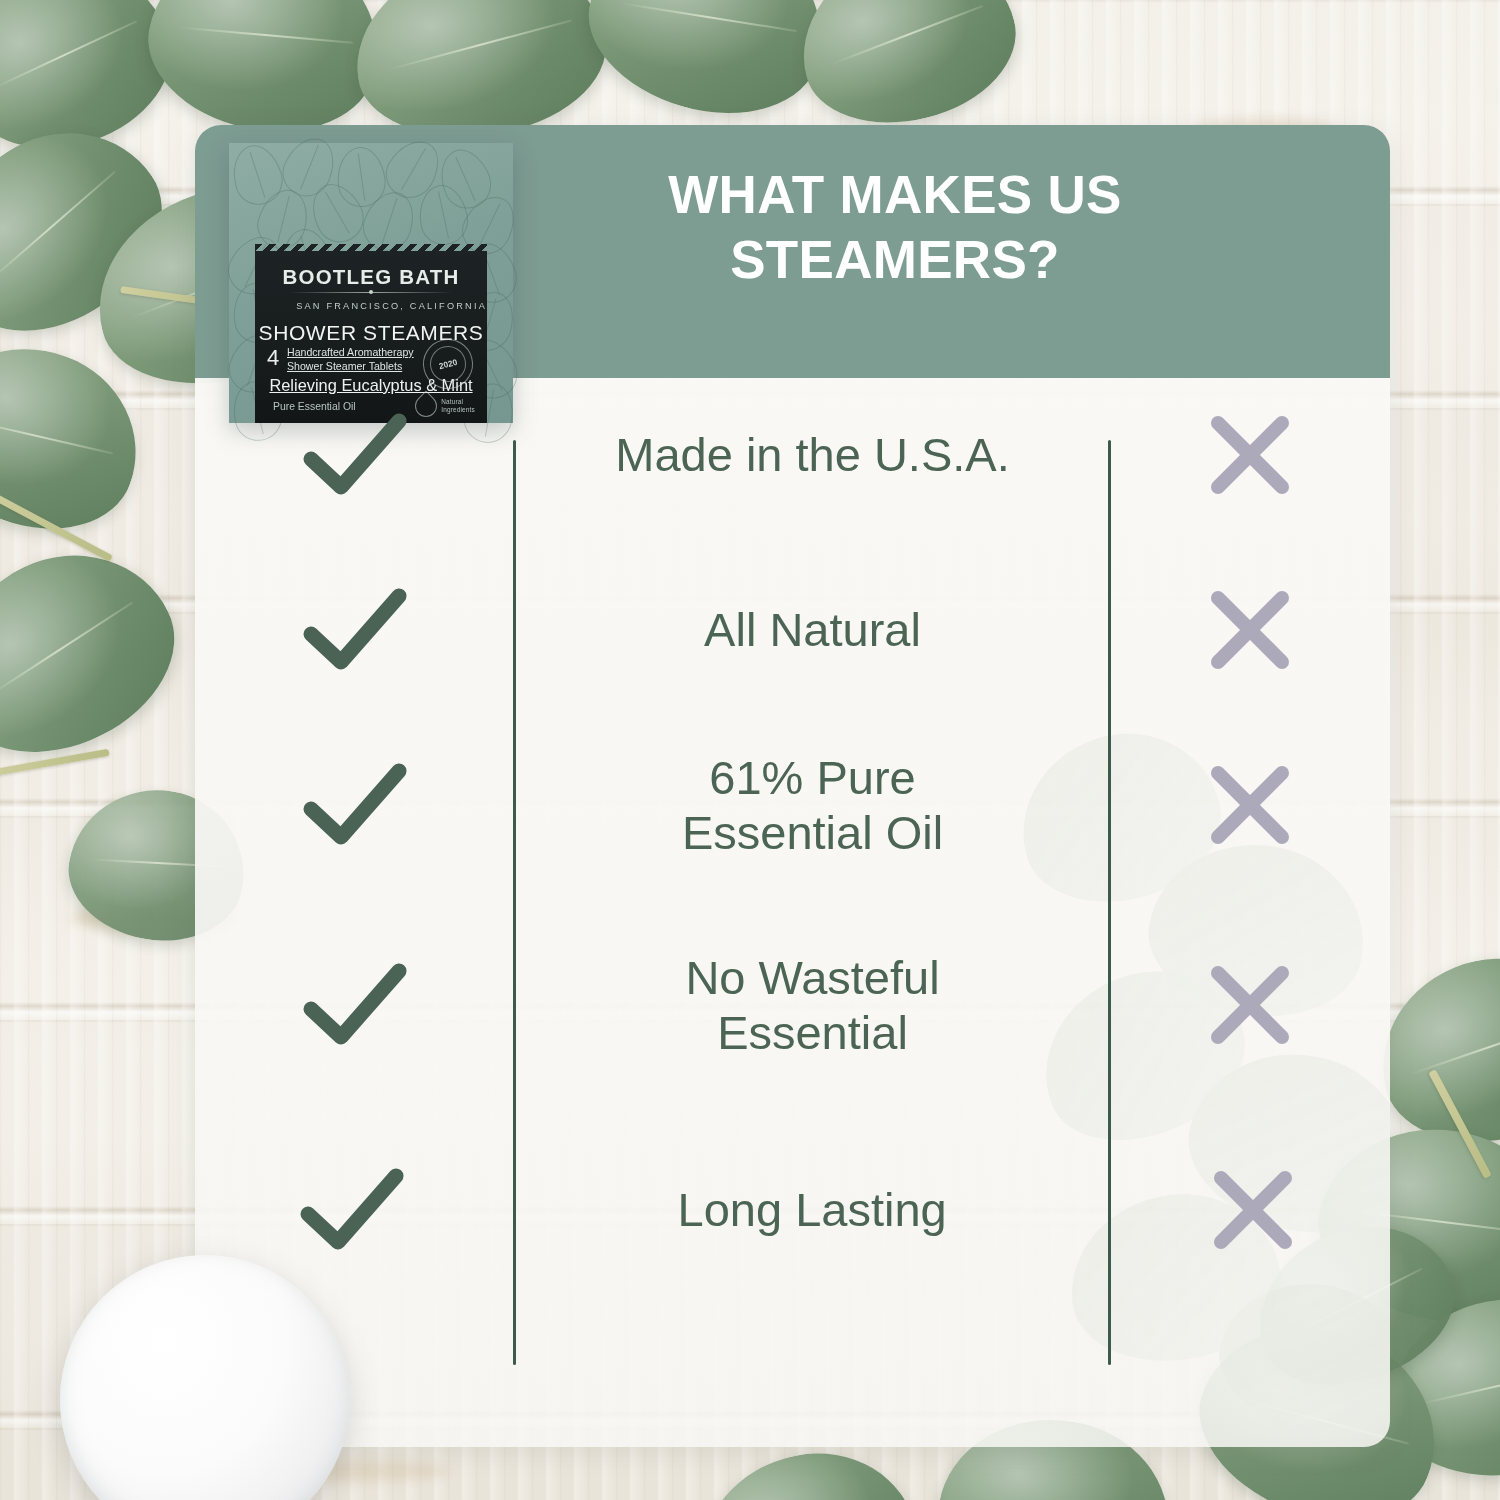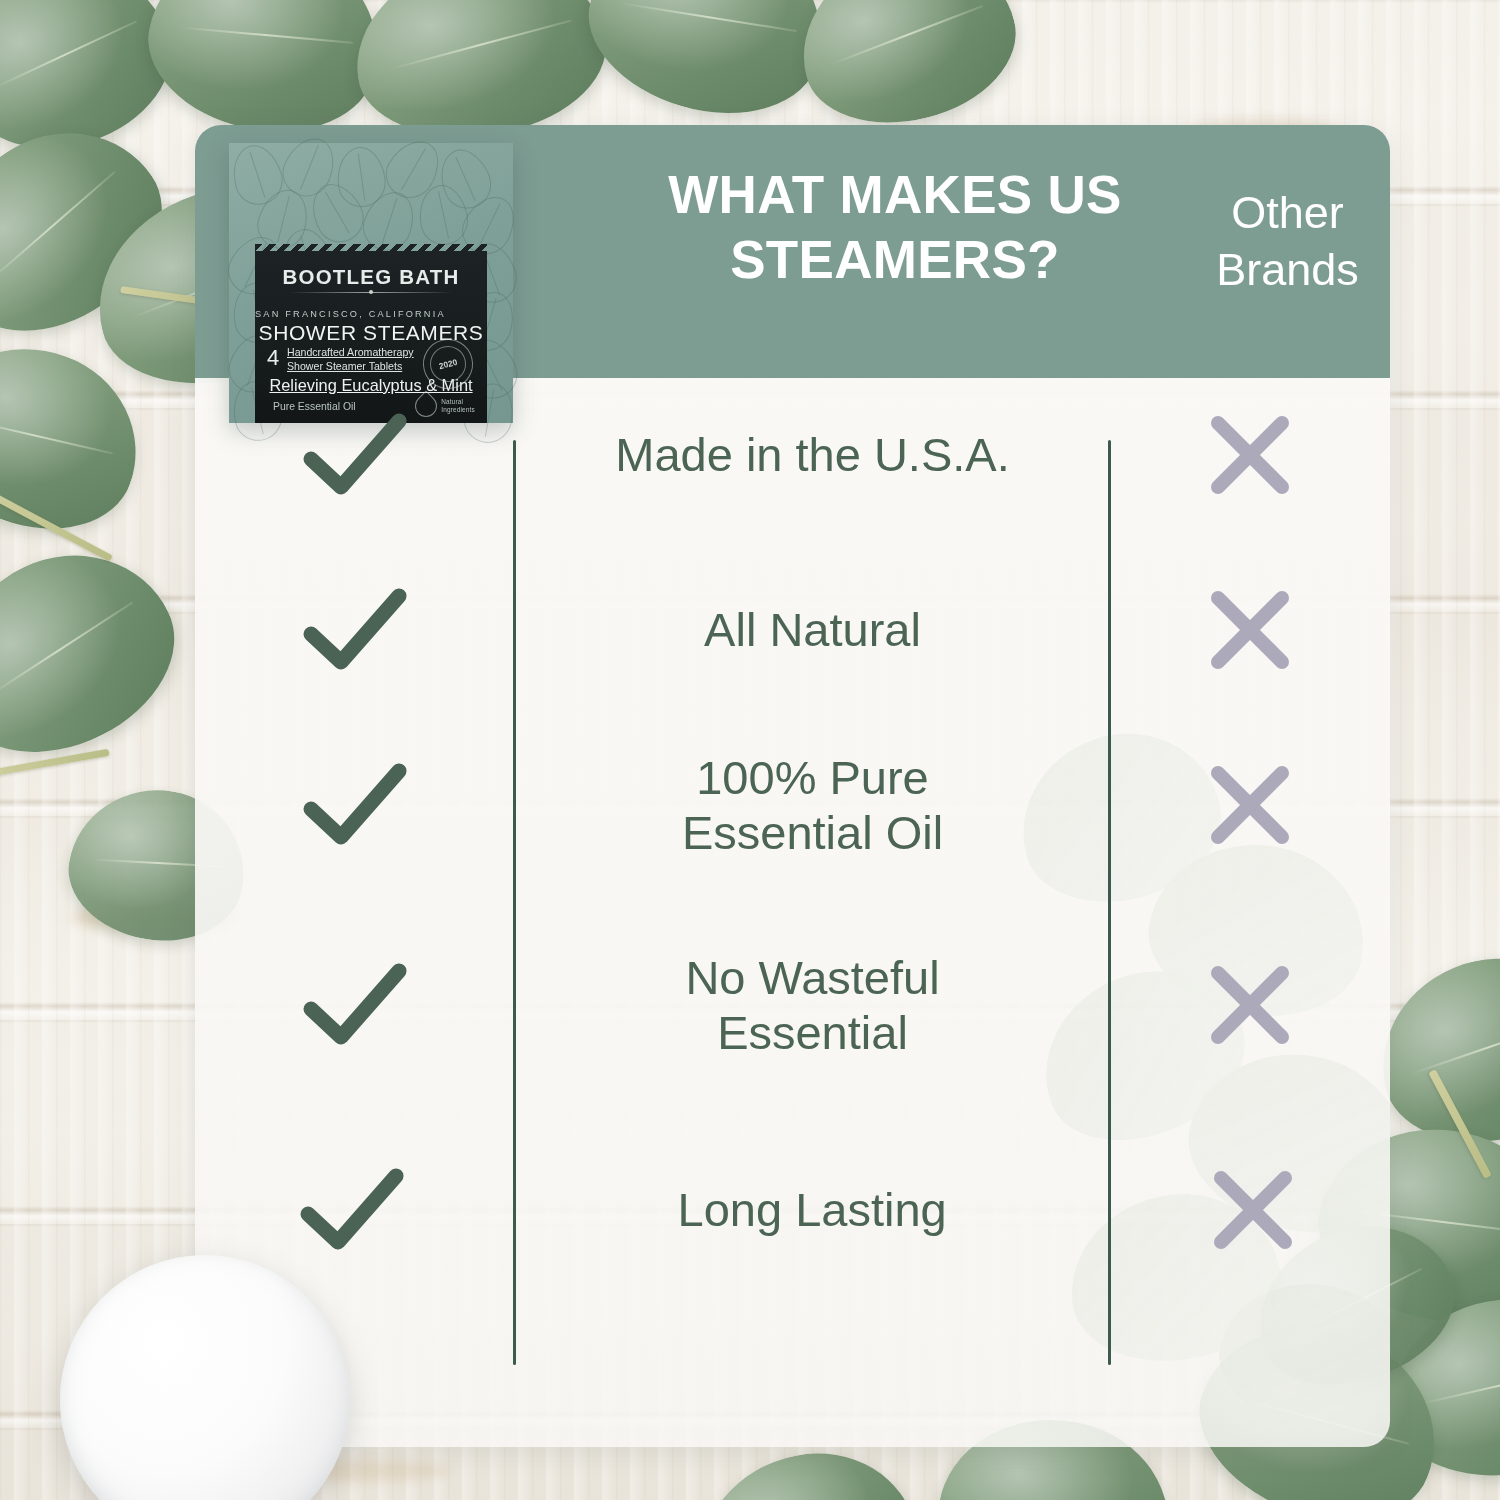--- a/index.html
+++ b/index.html
@@ -113,22 +113,22 @@
   }
   .brand-rule{
     position:absolute;left:34px;top:41px;width:164px;height:1px;
     background:linear-gradient(90deg,rgba(200,210,205,0),rgba(200,210,205,0.75),rgba(200,210,205,0));
   }
   .brand-rule::after{
     content:"";position:absolute;left:50%;top:-2px;width:4px;height:4px;margin-left:-2px;
     background:#c8d2cd;border-radius:50%;
   }
   .city{
-    position:absolute;left:0;top:50px;width:100%;text-align:left;
-    color:#c2cdc8;font-size:9.2px;letter-spacing:2.2px;margin-top:8px;
+    position:absolute;left:0;top:50px;width:100%;text-align:right;
+    color:#c2cdc8;font-size:9.2px;letter-spacing:2.2px;
   }
   .ptype{
     position:absolute;left:0;top:70px;width:100%;text-align:center;
     color:#f0f4f2;font-size:21px;letter-spacing:0.6px;
   }
   .qty{
     position:absolute;left:12px;top:96px;color:#e9efec;font-size:22px;line-height:1;
   }
   .qdesc{
     position:absolute;left:32px;top:95px;color:#dde5e2;font-size:10.6px;line-height:1.32;text-decoration:underline;
@@ -220,24 +220,20 @@
       <div class="wm-leaf" style="left:40px;top:250px;width:205px;height:160px;transform:rotate(-22deg);"></div>
       <div class="wm-leaf" style="left:190px;top:330px;width:220px;height:175px;transform:rotate(16deg);"></div>
       <div class="wm-leaf" style="left:70px;top:470px;width:210px;height:165px;transform:rotate(-8deg);"></div>
       <div class="wm-leaf" style="left:220px;top:560px;width:195px;height:150px;transform:rotate(18deg);"></div>
     </div>
 
     <div class="card-header">
       <div class="header-title">
         <div>WHAT MAKES US</div>
         <div>STEAMERS?</div>
-      </div>
-      <div class="header-other">
-        <div>Other</div>
-        <div>Brands</div>
       </div>
 
       <div class="pack">
         <div class="pack-pattern">
           <div class="pl" style="left:4px;top:2px;transform:rotate(-18deg);"></div>
           <div class="pl" style="left:56px;top:-6px;transform:rotate(22deg);"></div>
           <div class="pl" style="left:108px;top:4px;transform:rotate(-8deg);"></div>
           <div class="pl" style="left:160px;top:-4px;transform:rotate(30deg);"></div>
           <div class="pl" style="left:212px;top:6px;transform:rotate(-24deg);"></div>
           <div class="pl" style="left:30px;top:46px;transform:rotate(14deg);"></div>
@@ -322,21 +318,21 @@
           </div>
         </div>
         <div class="row" style="top: 605px; height: 150px;">
           <div class="cell-check">
             <svg class="check-icon" width="108" height="92" viewBox="0 0 108 92">
               <path d="M10 50 L40 78 L98 12" fill="none" stroke="#4a6355" stroke-width="15" stroke-linecap="round" stroke-linejoin="round"></path>
             </svg>
           </div>
           <div class="cell-feature">
             <div class="feature-text" style="color:#4b6453">
-              <div>100% Pure</div>
+              <div>61% Pure</div>
               <div>Essential Oil</div>
             </div>
           </div>
           <div class="cell-x">
             <svg class="x-icon" width="88" height="88" viewBox="0 0 88 88">
               <path d="M12 12 L76 76 M76 12 L12 76" fill="none" stroke="#aca9ba" stroke-width="14" stroke-linecap="round"></path>
             </svg>
           </div>
         </div>
         <div class="row" style="top: 805px; height: 150px;">

